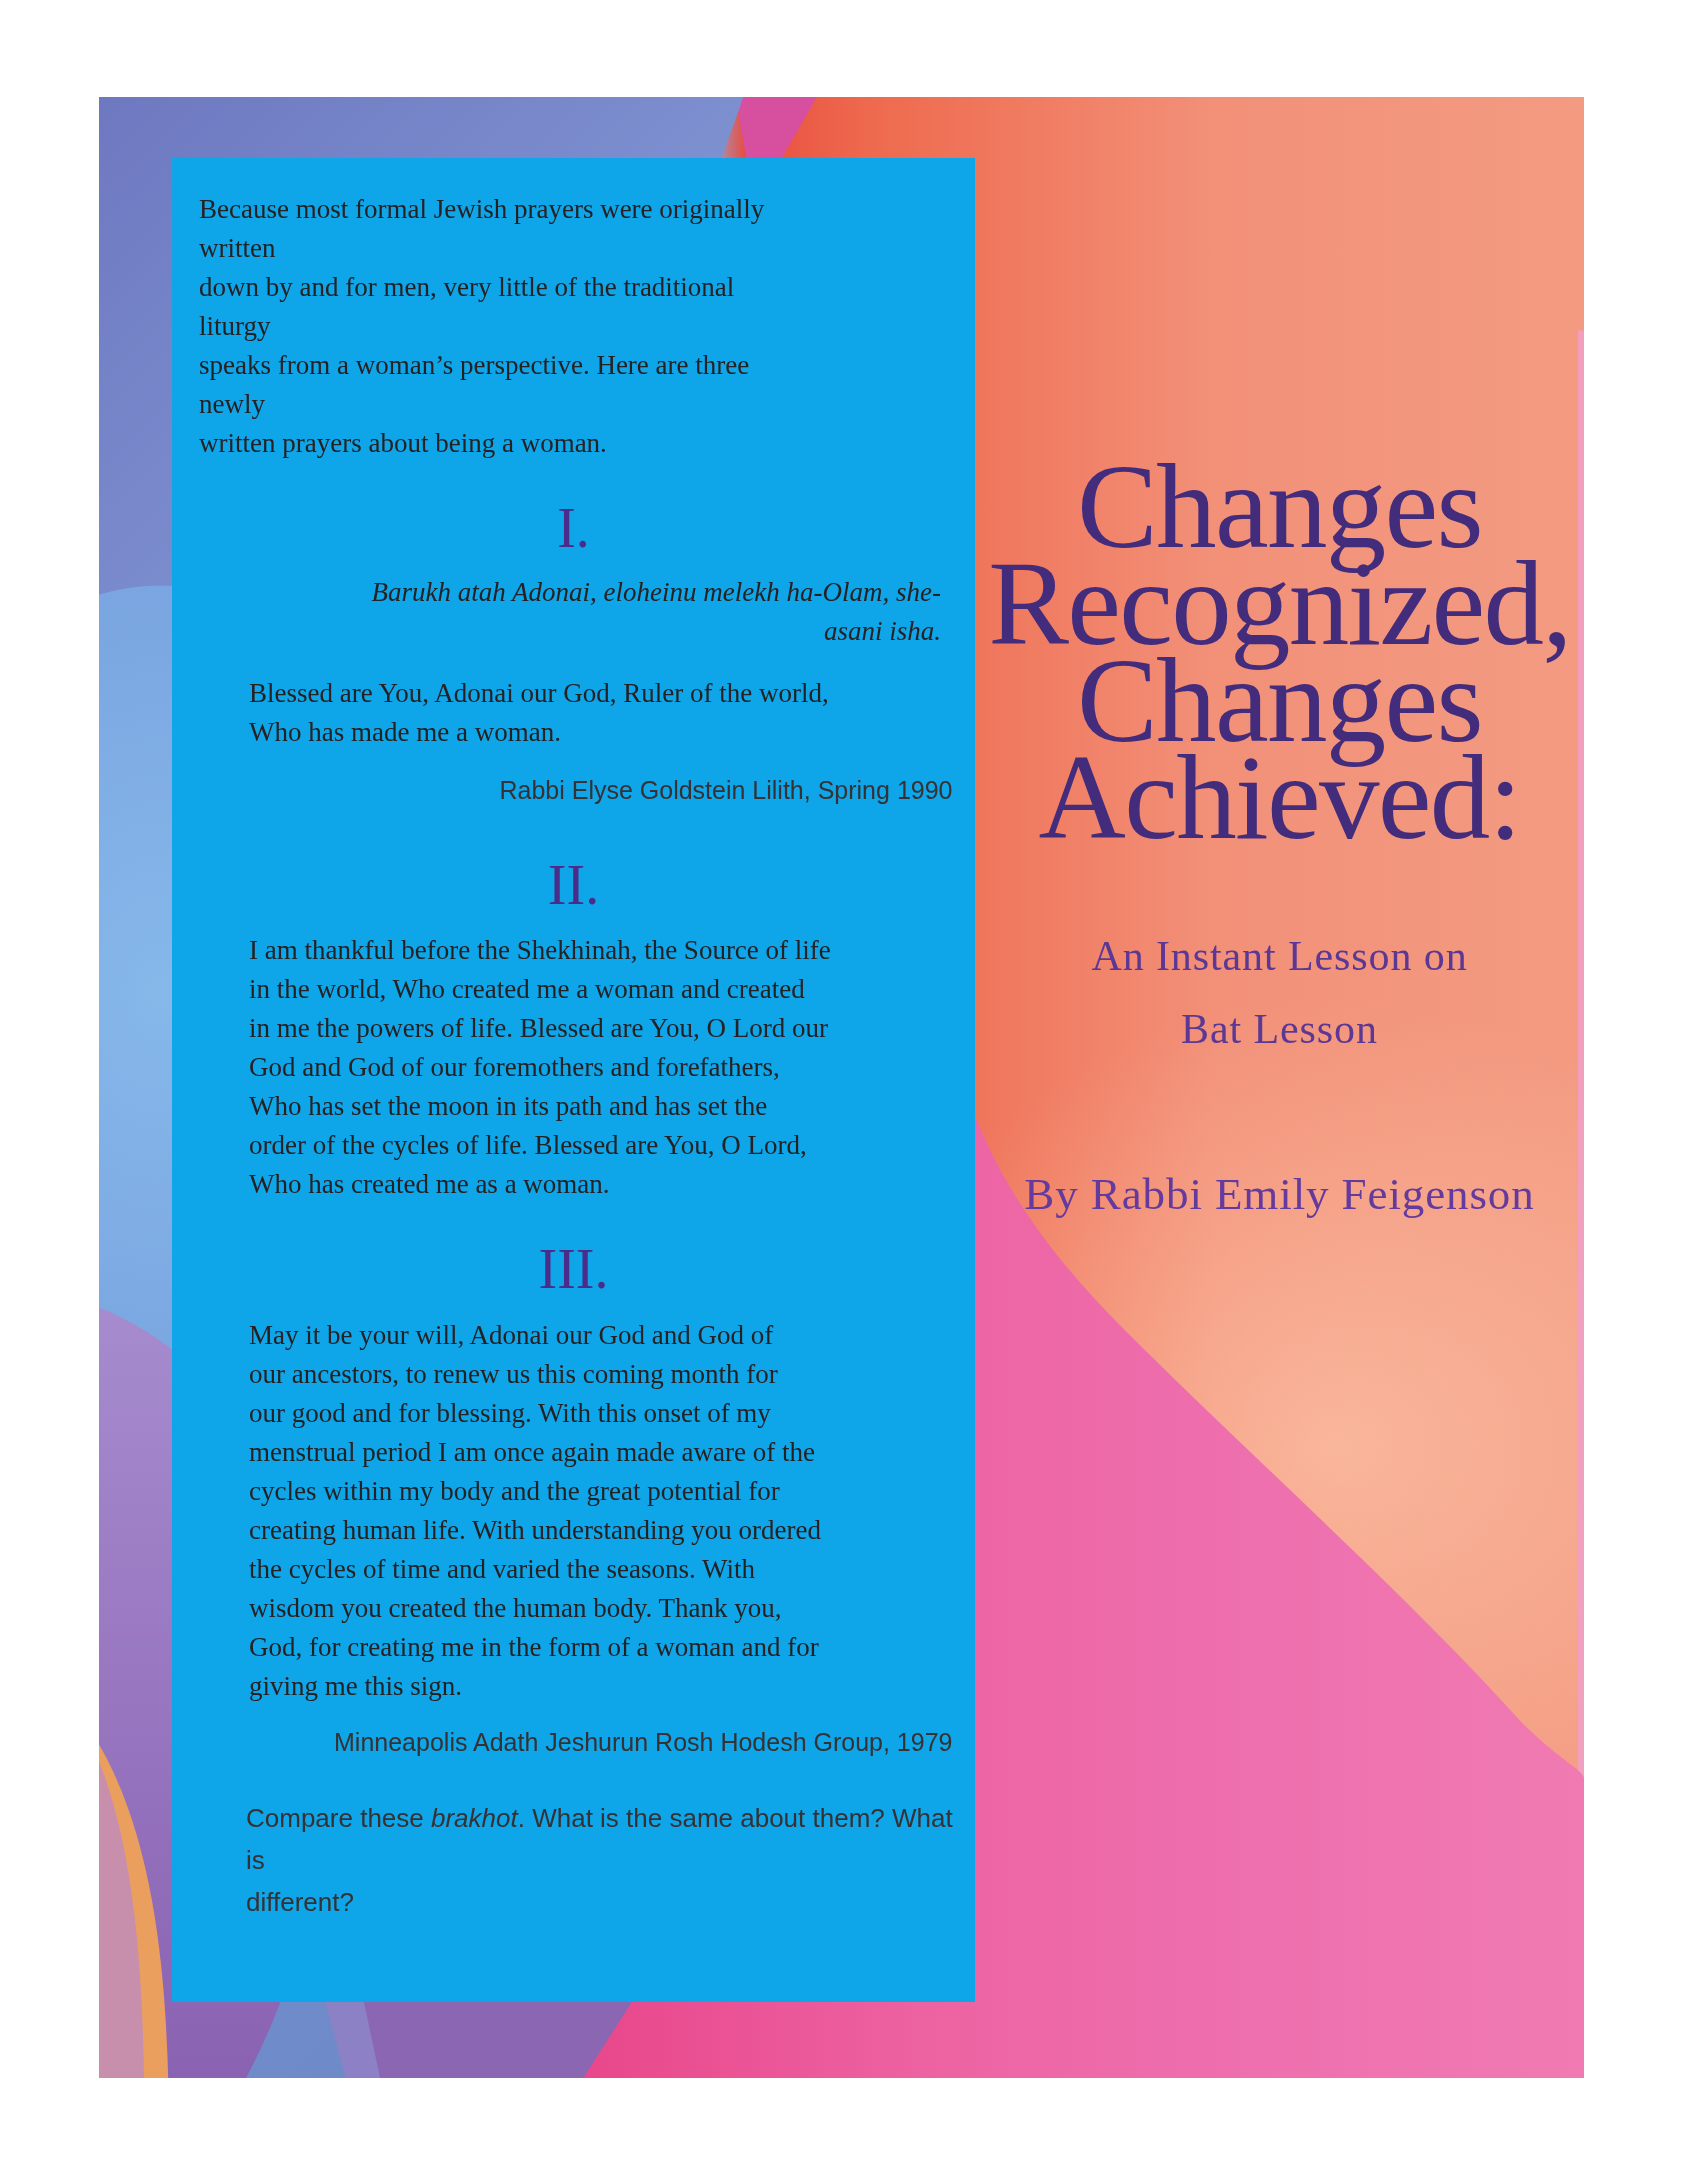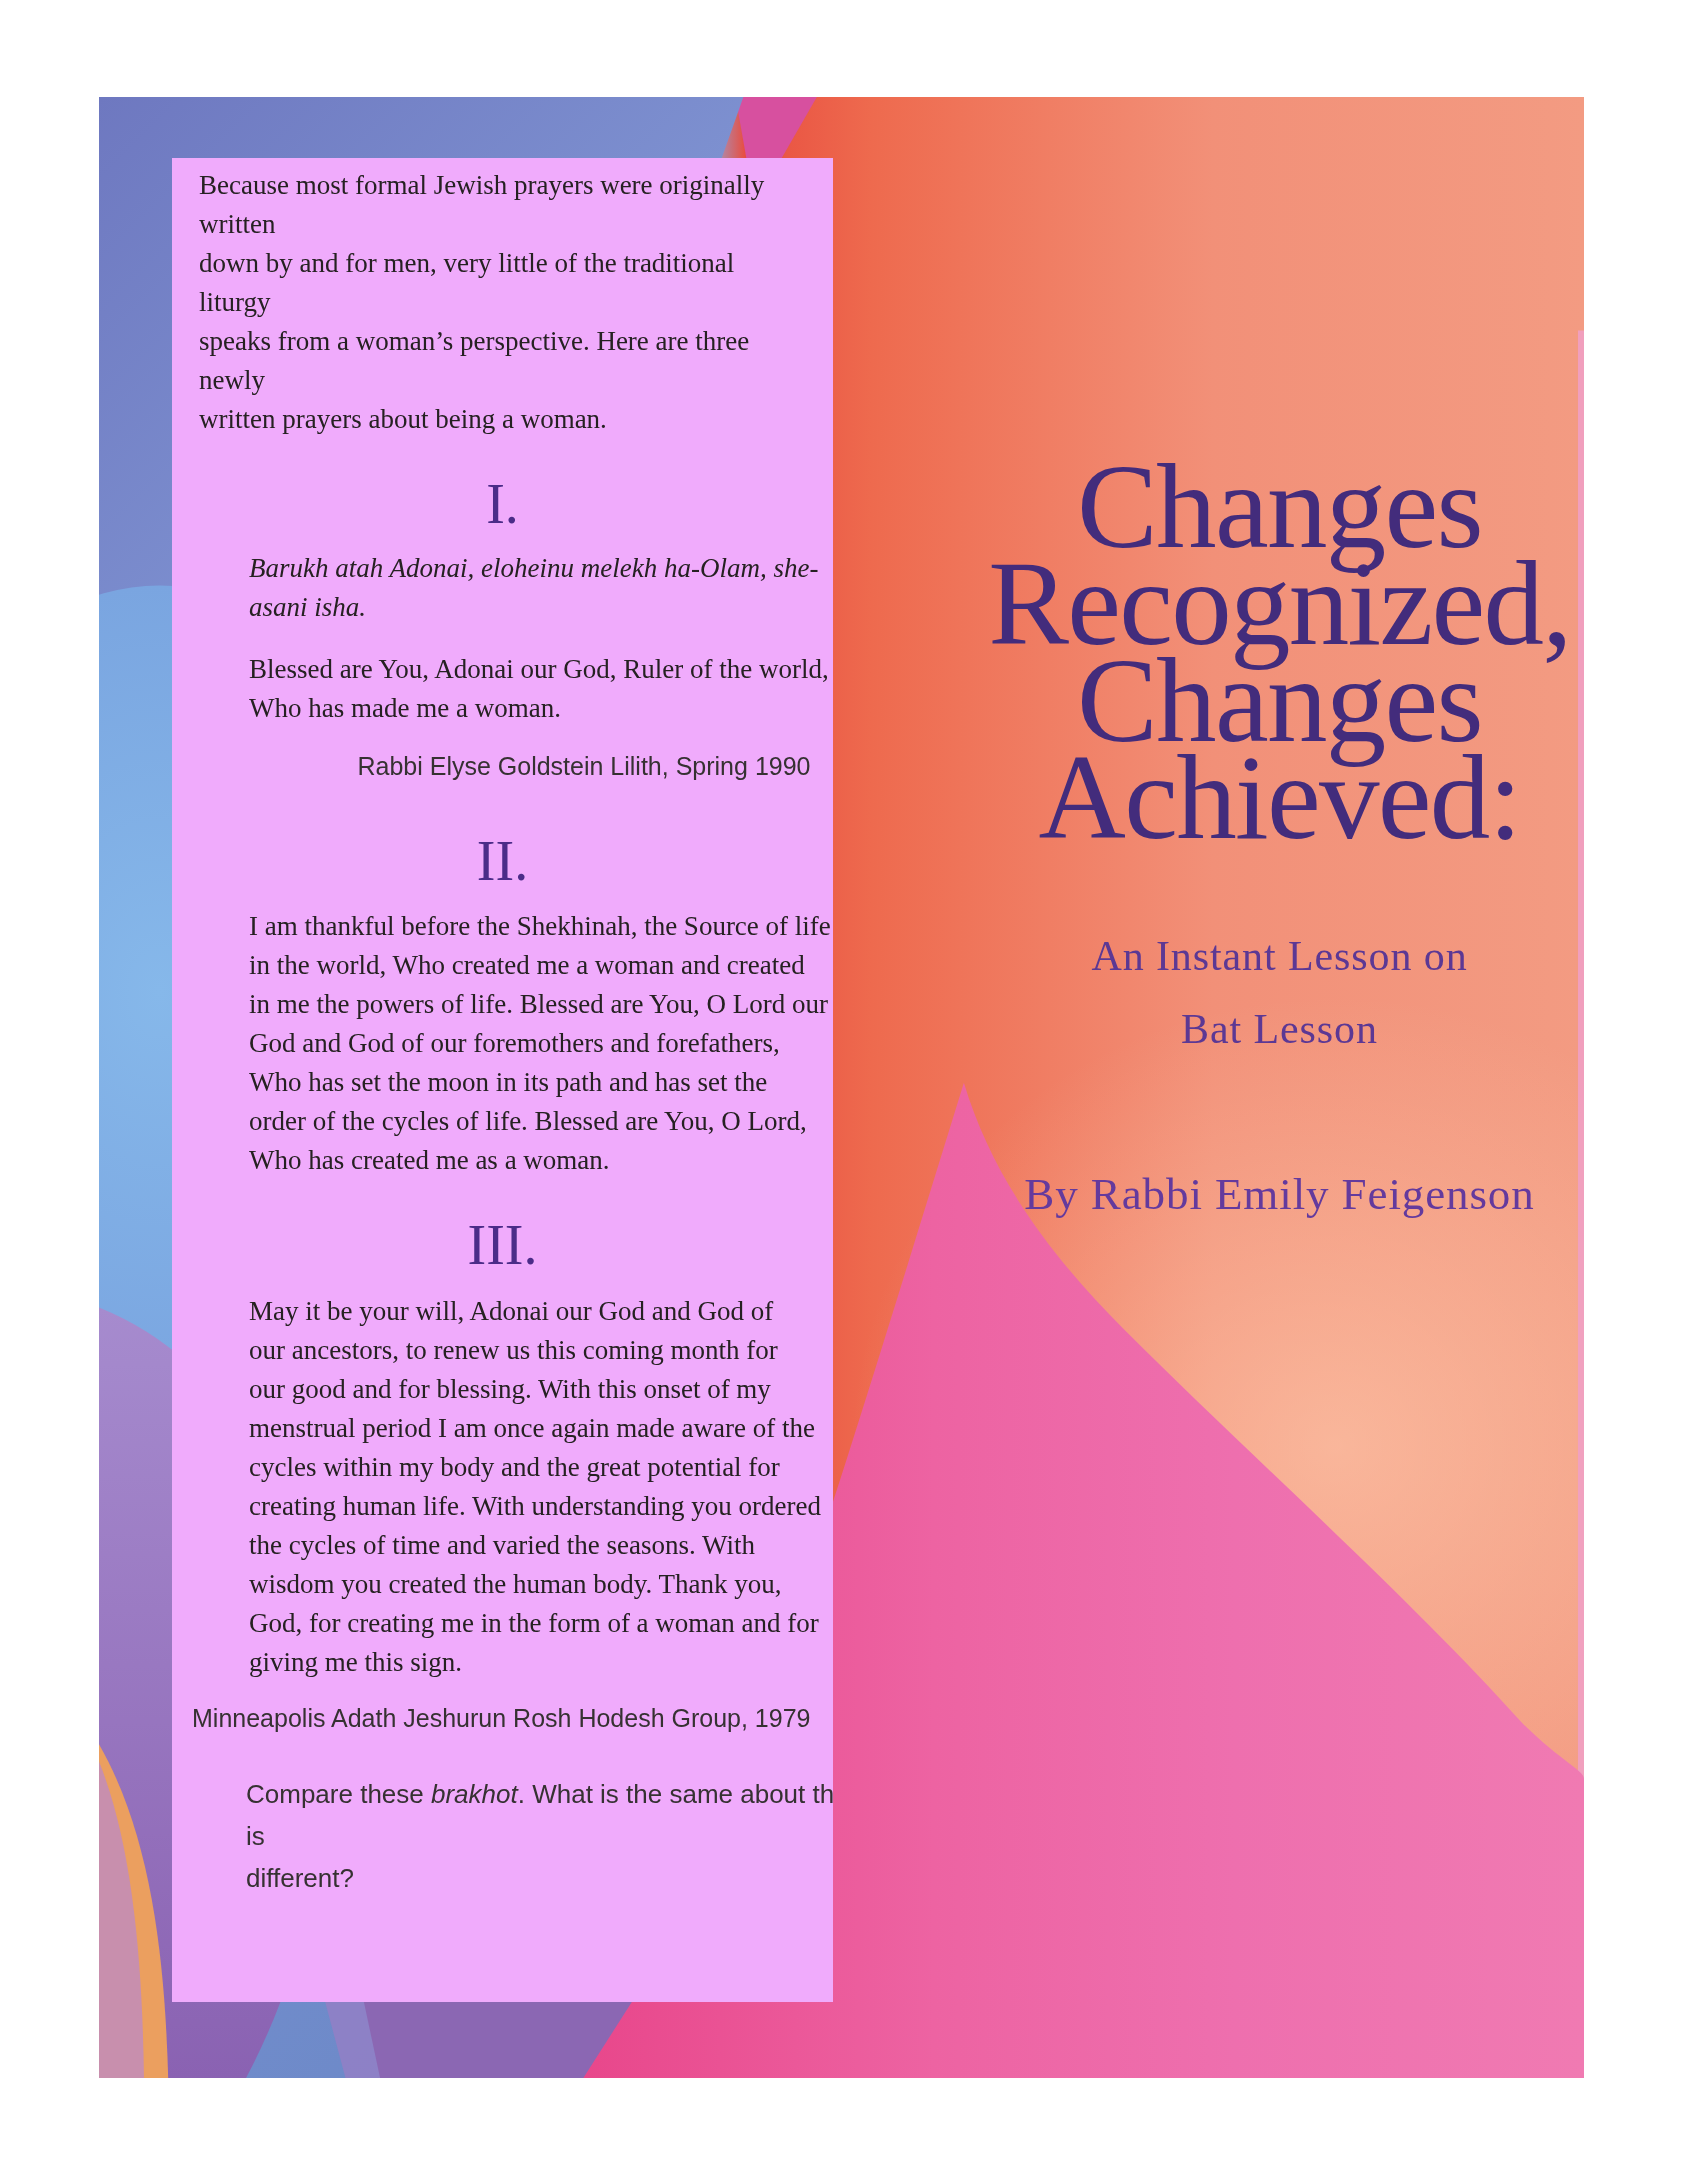--- a/index.html
+++ b/index.html
@@ -5,39 +5,39 @@
   html,body{margin:0;padding:0;}
   body{
     width:1683px;height:2177px;position:relative;background:#ffffff;
     font-family:"Liberation Serif","DejaVu Serif",serif;
     -webkit-font-smoothing:antialiased;
   }
   .art{position:absolute;left:99px;top:97px;width:1485px;height:1981px;}
   .art svg{display:block;width:100%;height:100%;}
 
   .panel{
-    position:absolute;left:172px;top:158px;width:661px;height:1844px;
-    background:#f0abfc;box-sizing:border-box;padding-top:8px;overflow:hidden;
+    position:absolute;left:172px;top:158px;width:803px;height:1844px;
+    background:#0ea5e9;box-sizing:border-box;padding-top:32px;overflow:hidden;
   }
   .intro{
     margin:0 0 0 27px;width:605px;
     font-size:27px;line-height:39px;color:#262122;white-space:pre-line;
   }
   .numeral{
     margin:0;text-align:center;font-size:56px;line-height:61px;
     color:#4b2c88;font-weight:normal;
   }
   .n1{margin-top:35px;}
   .n2{margin-top:45px;}
   .n3{margin-top:35px;}
   .prayer{
     margin:0 0 0 77px;width:692px;font-size:27px;line-height:39px;
     color:#262122;white-space:pre-line;
   }
-  .prayer.it{font-style:italic;}
+  .prayer.it{font-style:italic;text-align:right;}
   .p1a{margin-top:14px;}
   .p1b{margin-top:22.5px;}
   .p2{margin-top:15.6px;}
   .p3{margin-top:15.6px;}
   .attr{
     margin:0;padding-right:22.5px;text-align:right;
     font-family:"Liberation Sans","DejaVu Sans",sans-serif;
     font-size:25px;line-height:39px;color:#363132;
   }
   .a1{margin-top:19px;}

